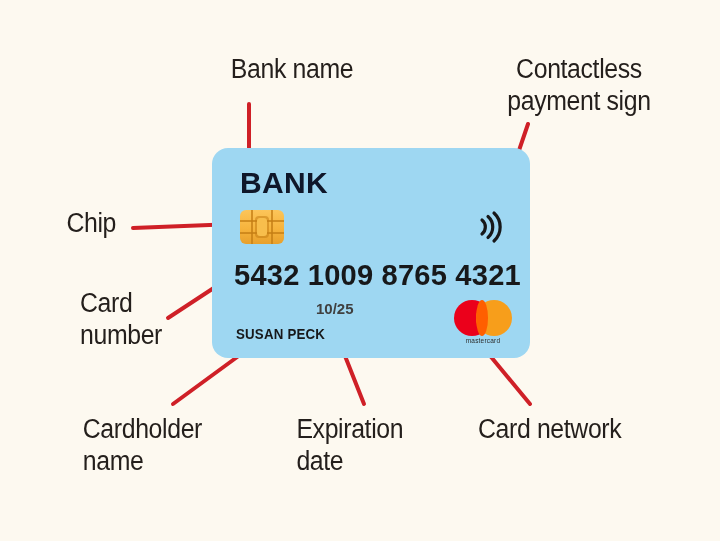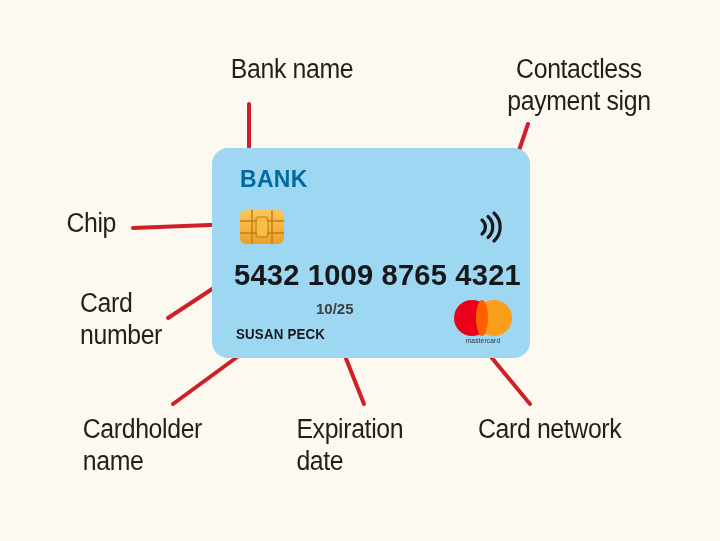--- a/index.html
+++ b/index.html
@@ -57,23 +57,23 @@
     top: 148px;
     width: 318px;
     height: 210px;
     background: #9ed7f2;
     border-radius: 16px;
   }
   #bank-name-text {
     position: absolute;
     left: 28px;
     top: 18px;
-    font-size: 23px;
-    font-weight: 700;
-    color: #0369a1;
+    font-size: 30px;
+    font-weight: 700;
+    color: #0f172a;
     letter-spacing: 0.3px;
     font-family: "Liberation Sans", sans-serif;
   }
   
   #chip {
     position: absolute;
     left: 28px;
     top: 62px;
     width: 44px;
     height: 34px;

